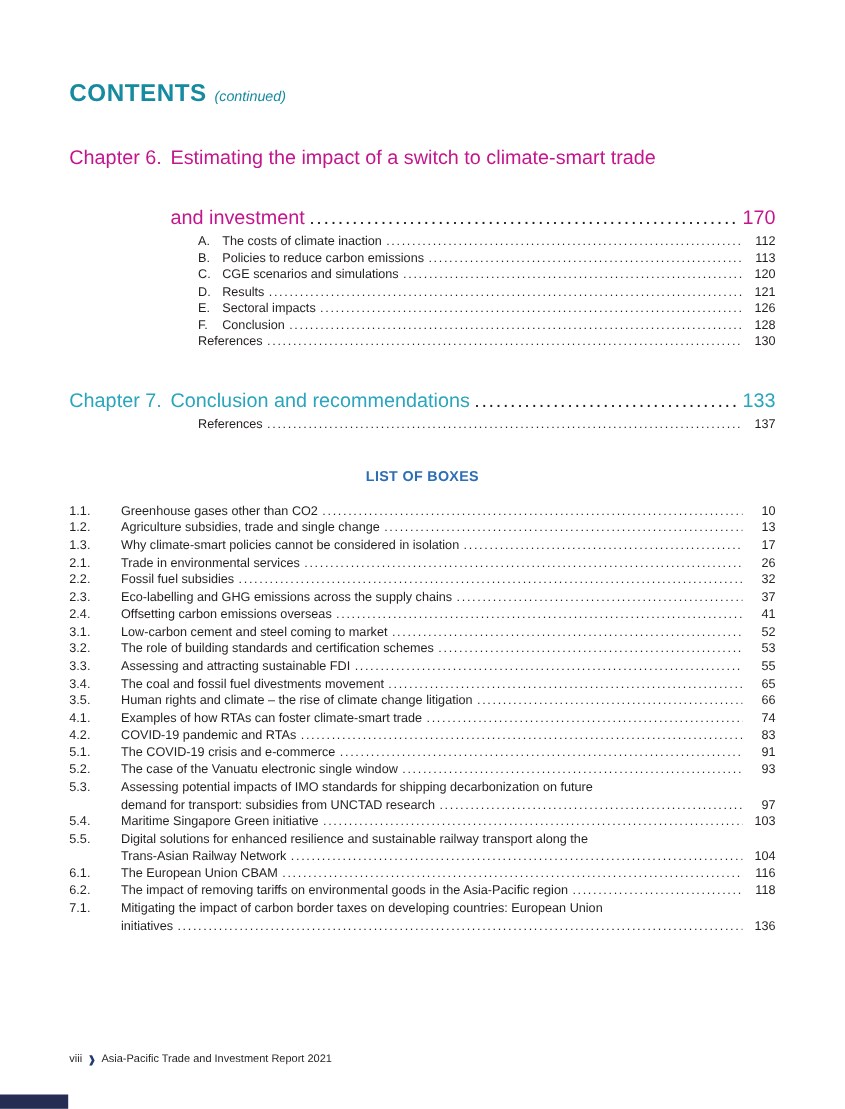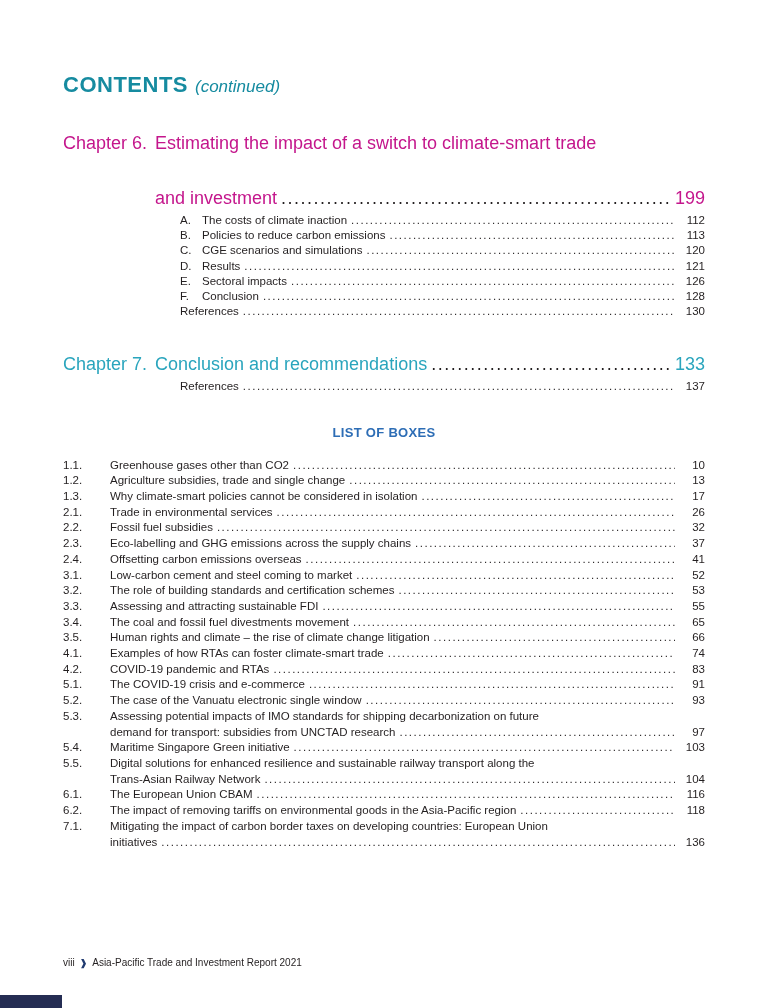--- a/index.html
+++ b/index.html
@@ -7,21 +7,21 @@
   body {
     width:768px; height:1008px; position:relative; overflow:hidden;
     font-family:"Liberation Sans", sans-serif;
     color:#231f20;
   }
   .page { position:absolute; inset:0; padding:72px 63px 0 63px; }
 
   
   .contents-header { margin-bottom:28px; }
   .contents-title { font-size:22px; font-weight:700; letter-spacing:.5px; color:var(--teal-heading,#168ba0); }
-  .contents-cont  { font-size:17px; font-style:italic; margin-left:7px; color:var(--teal-heading,#168ba0); }
+  .contents-cont  { font-size:13px; font-style:italic; margin-left:7px; color:var(--teal-heading,#168ba0); }
 
   
   .chapter-block { margin-bottom:18px; }
   .ch-head { margin-bottom:5px; }
   .ch-row { display:flex; align-items:center; font-size:18px; line-height:19px;margin-top:36px; }
   .ch-label { flex:none; width:92px; }
   .ch-title { flex:none; }
 
   
   .sub-row { display:flex; align-items:baseline; font-size:11.5px; line-height:15.2px; margin-left:117px; color:#231f20; }
@@ -61,21 +61,21 @@
             <div class="ch-head">
     <div class="ch-row" style="color:#c4168c">
       <span class="ch-label">Chapter 6.</span>
       <span class="ch-title">Estimating the impact of a switch to climate-smart trade</span>
 
     </div>
     <div class="ch-row" style="color:#c4168c">
       <span class="ch-label"></span>
       <span class="ch-title">and investment</span>
       <span class="leader"></span>
-      <span class="pg">199</span>
+      <span class="pg">170</span>
     </div>
         </div>
     <div class="sub-row">
       <span class="sub-label">A.</span>
       <span class="sub-title">The costs of climate inaction</span>
       <span class="leader"></span>
       <span class="pg">112</span>
     </div>
     <div class="sub-row">
       <span class="sub-label">B.</span>

